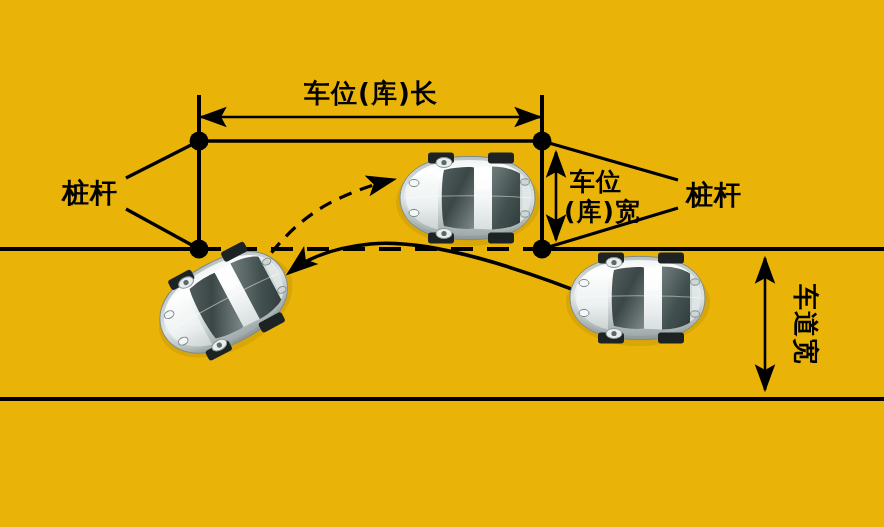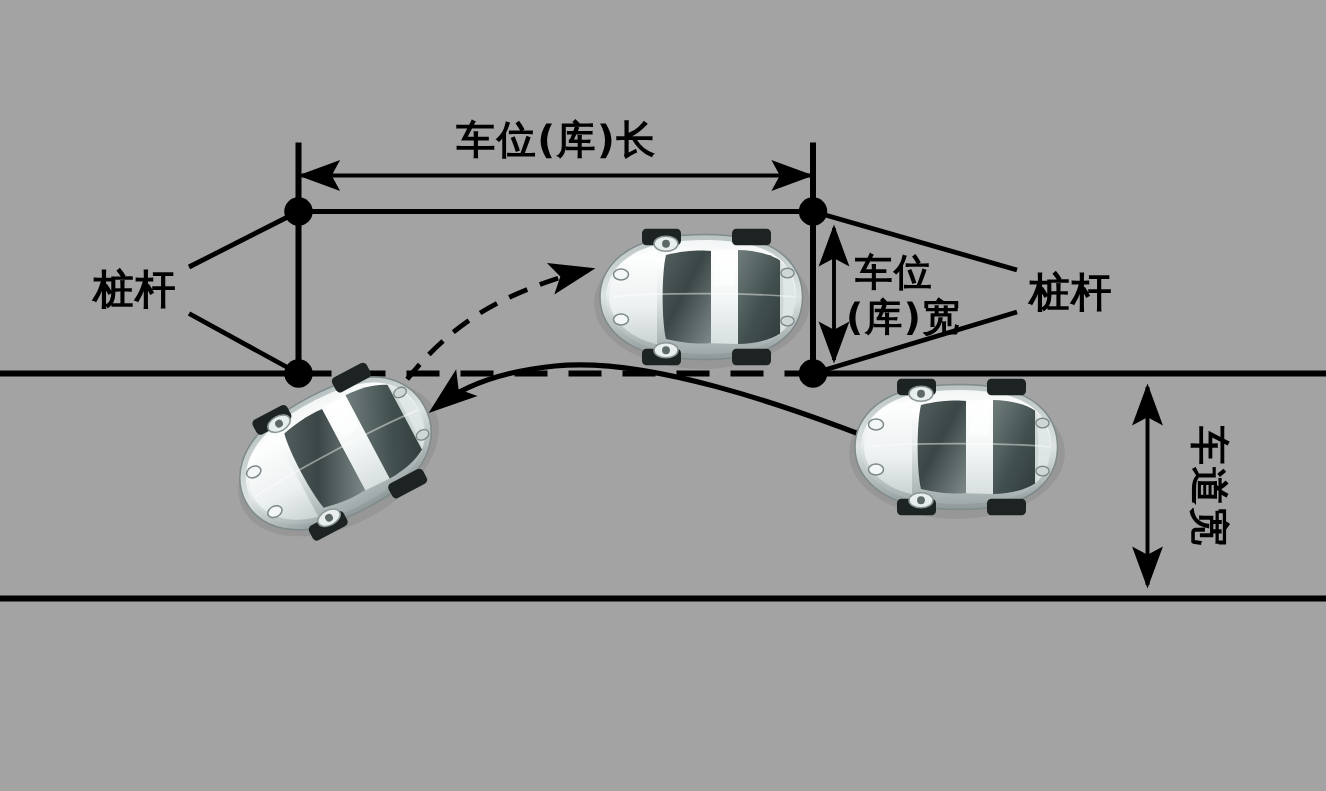--- a/index.html
+++ b/index.html
@@ -8,21 +8,21 @@
     padding: 0;
     background: #ffffff;
   }
   body {
     font-family: "DejaVu Sans", "Liberation Sans", sans-serif;
   }
   #stage {
     position: relative;
     width: 884px;
     height: 527px;
-    background: #a3a3a3;
+    background: #eab308;
     overflow: hidden;
   }
   #diagram {
     position: absolute;
     left: 0;
     top: 0;
     width: 884px;
     height: 527px;
   }
   .cjk-label {

